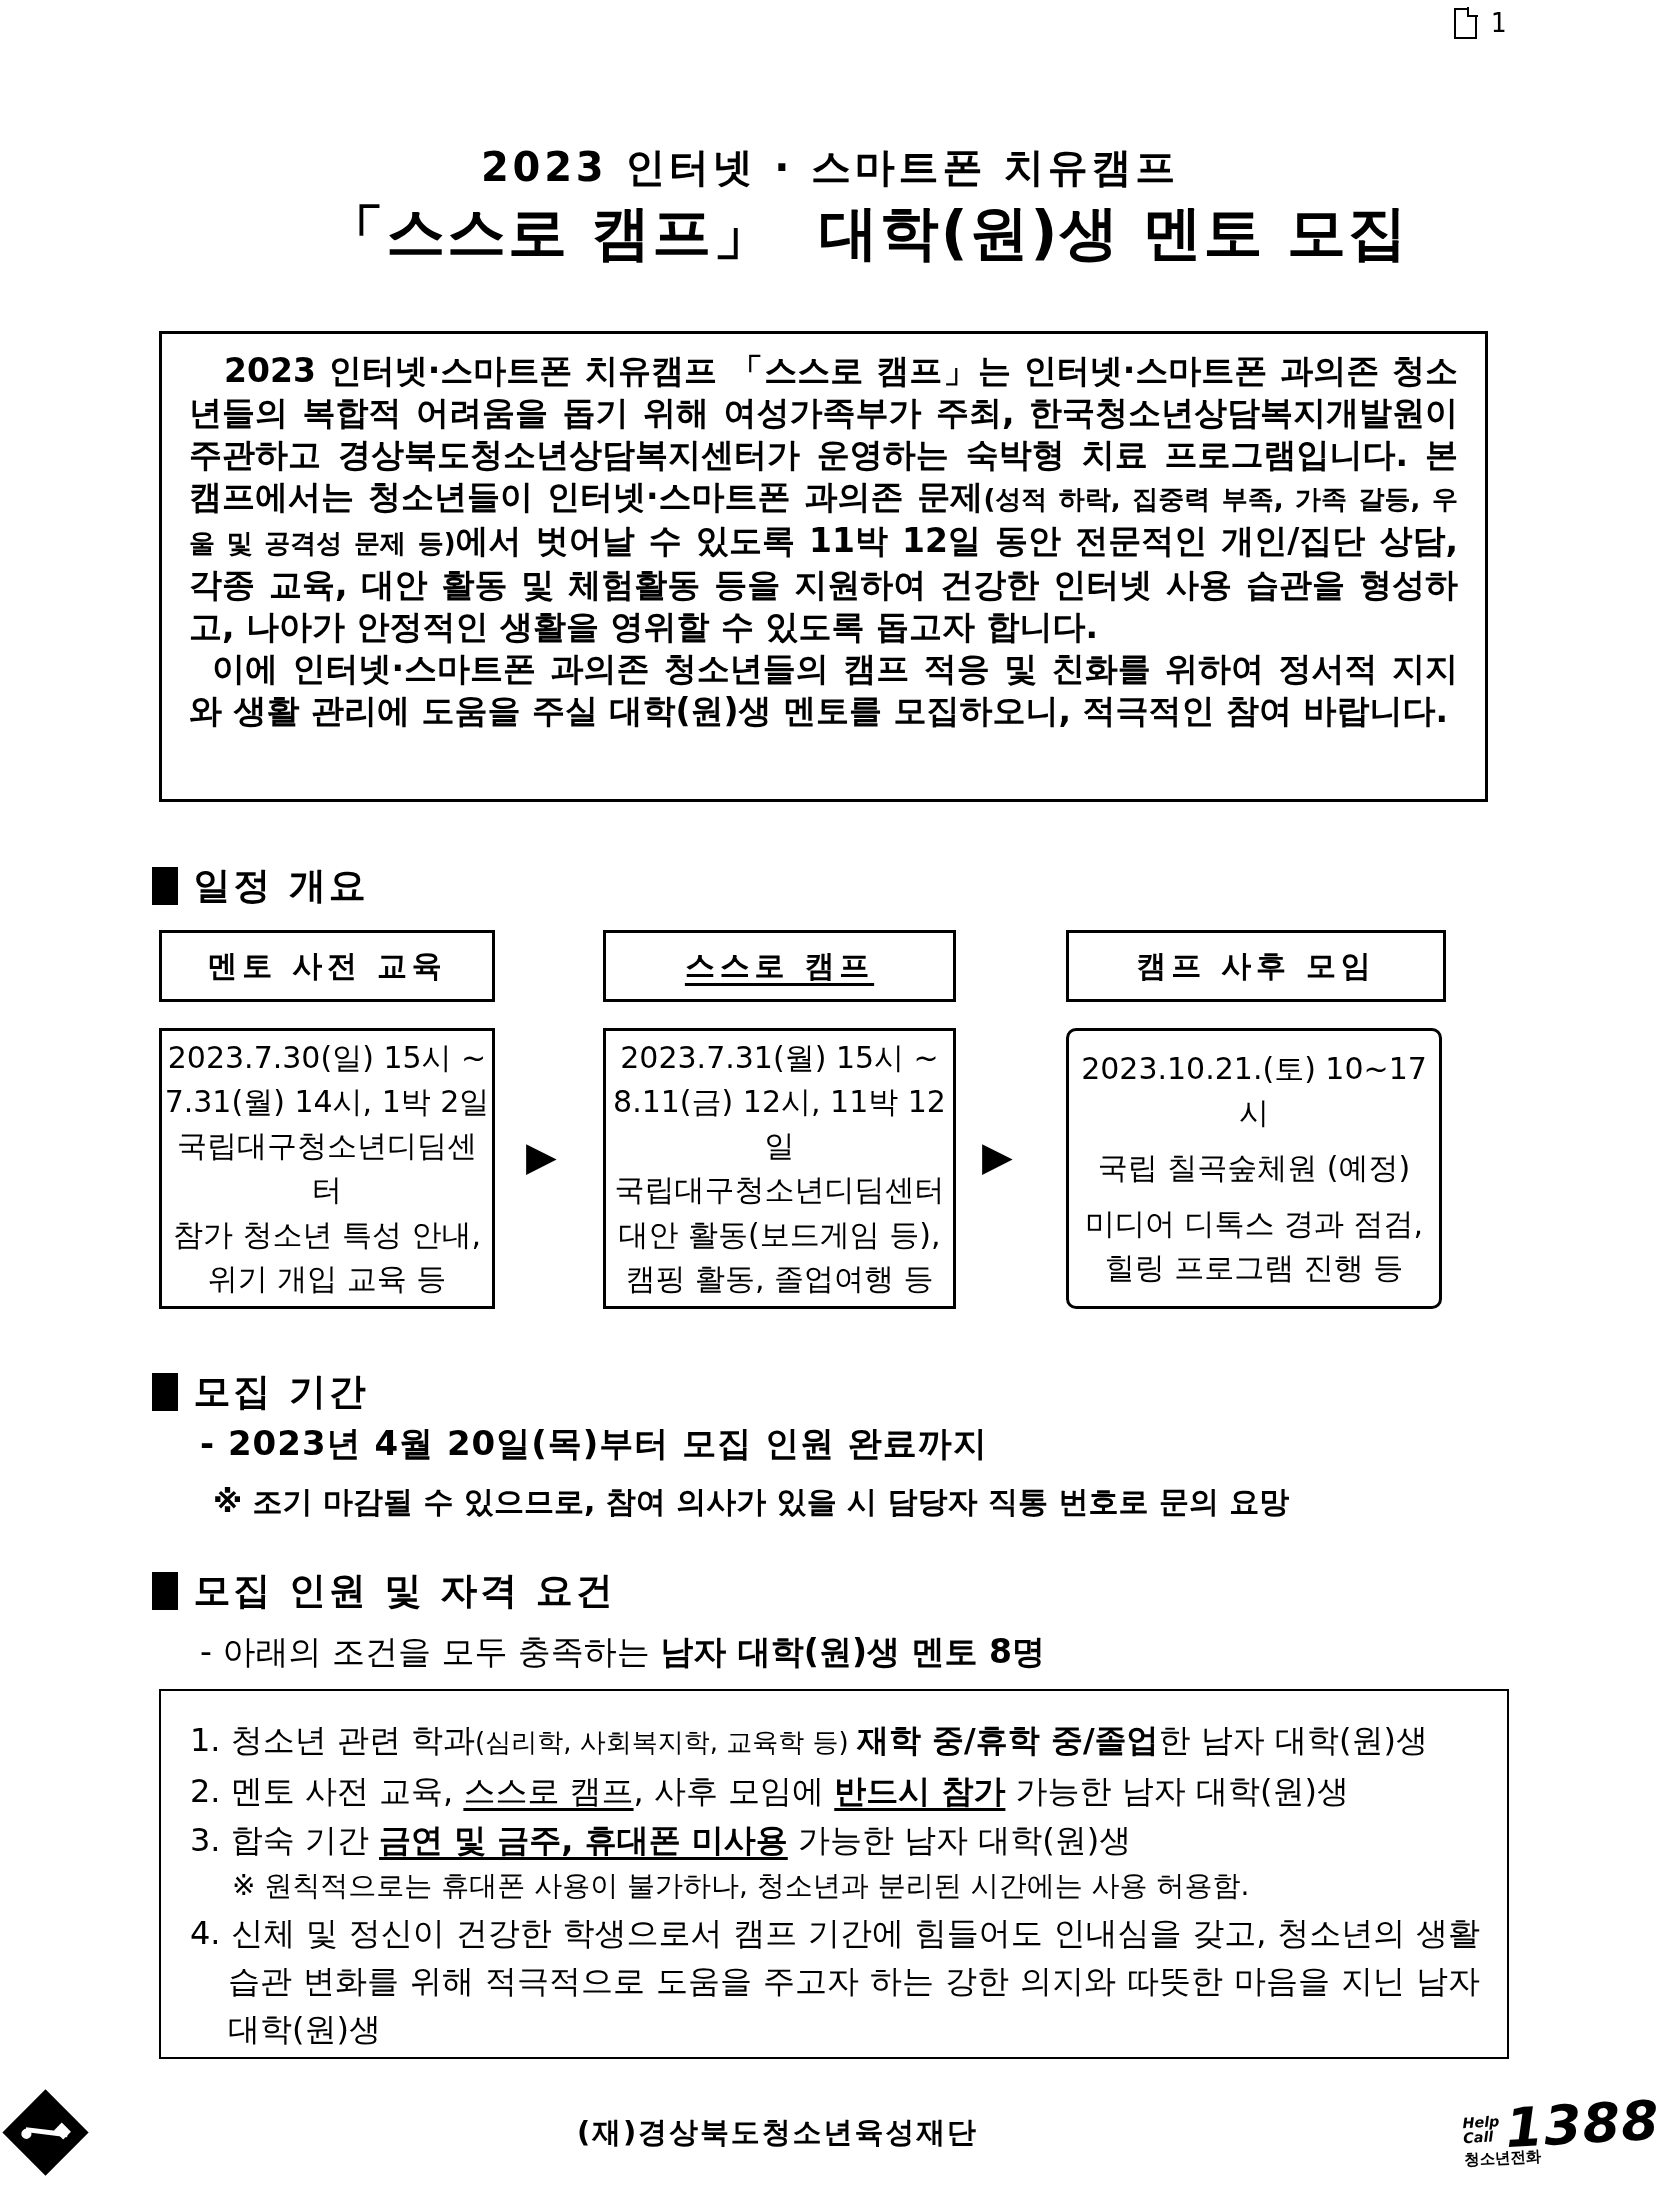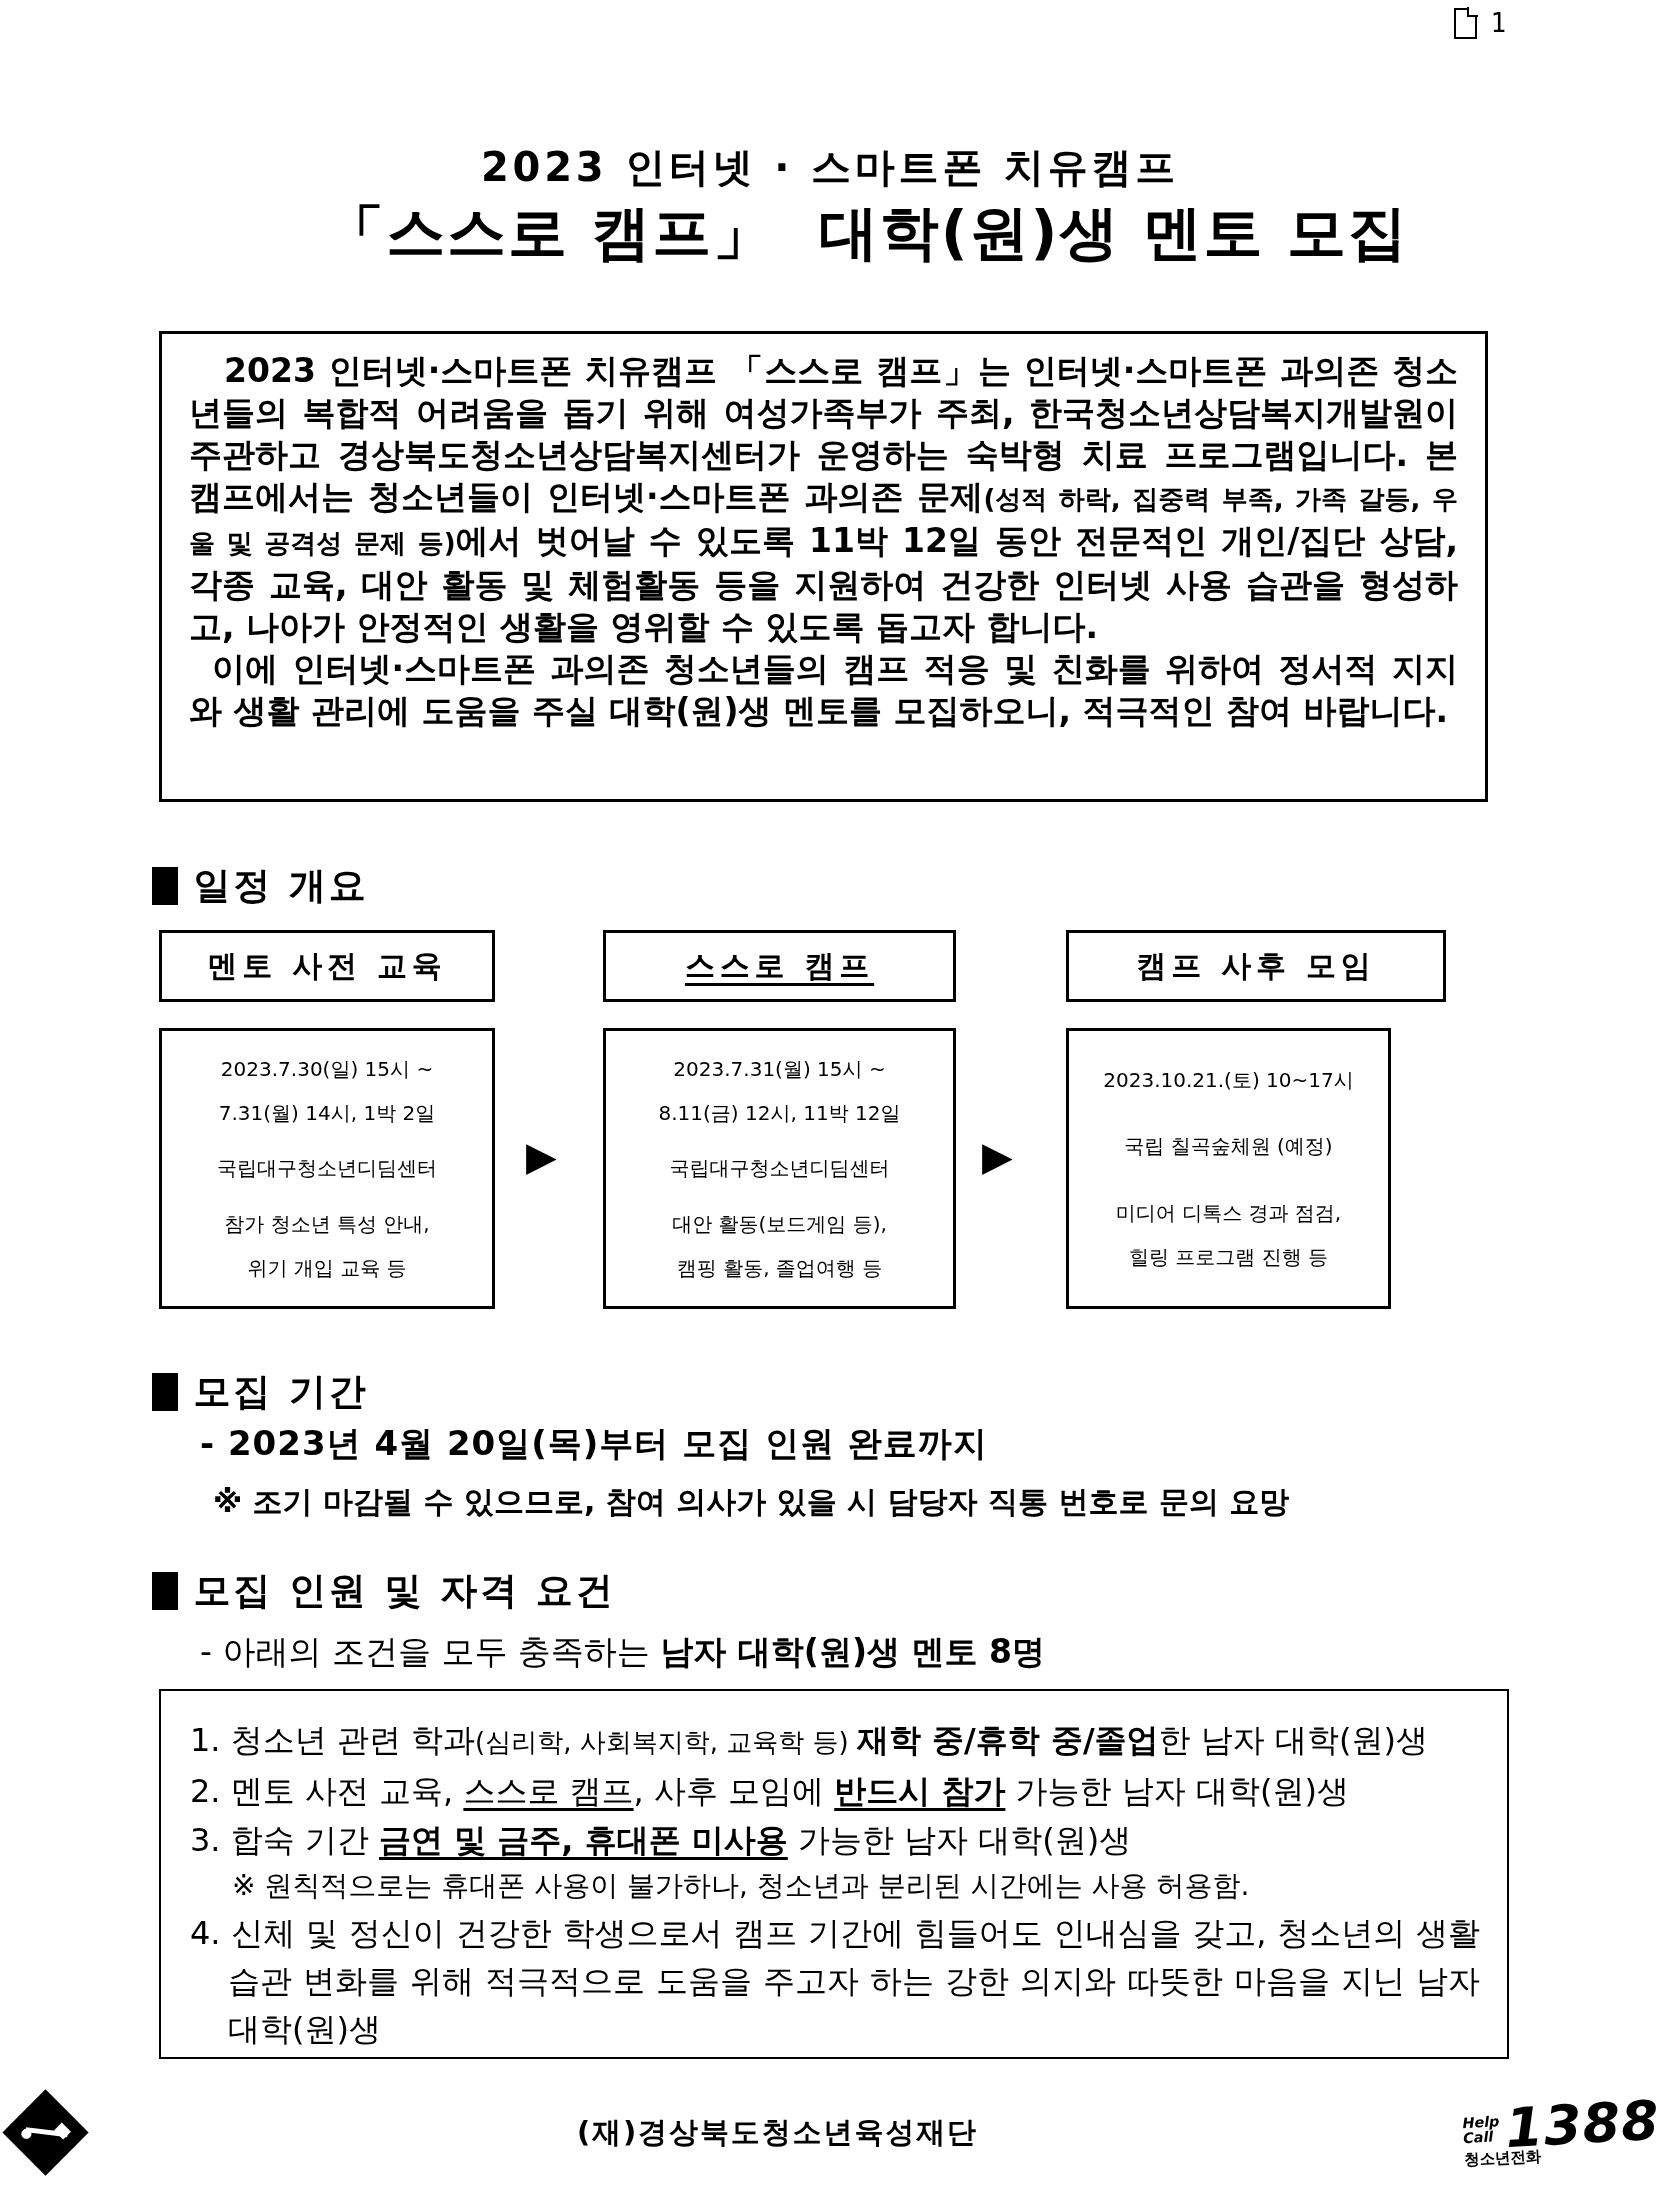--- a/index.html
+++ b/index.html
@@ -30,24 +30,24 @@
   .sh-eligibility{top:1566px;}
   
   .stage-head{position:absolute;top:930px;height:72px;border:3.8px solid #000;box-sizing:border-box;
     display:flex;align-items:center;justify-content:center;font-size:30px;font-weight:700;letter-spacing:4.8px;}
   .stage-head.h1{left:159px;width:336px;}
   .stage-head.h2{left:603px;width:353px;}
   .stage-head.h3{left:1066px;width:380px;}
   .stage-head .u-title{text-decoration:underline;text-underline-offset:6.7px;}
   .stage-body{position:absolute;top:1028px;height:281px;border:3.8px solid #000;box-sizing:border-box;
     display:flex;flex-direction:column;justify-content:space-evenly;align-items:center;
-    text-align:center;font-size:20px;font-weight:400;line-height:44px;padding:3.8px 1.9px;}
+    text-align:center;font-size:30px;font-weight:400;line-height:44px;padding:3.8px 1.9px;}
   .stage-body.b1{left:159px;width:336px;}
   .stage-body.b2{left:603px;width:353px;}
-  .stage-body.b3{left:1066px;width:325px;}
+  .stage-body.b3{left:1066px;width:376px;border-radius:10px;}
   .stanza{white-space:pre-line;}
   .flow-arrow{position:absolute;top:1136px;font-size:40px;line-height:40px;}
   .flow-arrow.a1{left:526px;}
   .flow-arrow.a2{left:982px;}
   
   .rp-line{position:absolute;left:200px;top:1421px;font-size:34px;font-weight:700;letter-spacing:1px;white-space:pre;}
   .rp-note{position:absolute;left:213px;top:1482px;font-size:30px;font-weight:700;white-space:pre;}
   
   .el-line{position:absolute;left:200px;top:1630px;font-size:33px;font-weight:400;white-space:pre;}
   .el-line .b{font-weight:800;}

